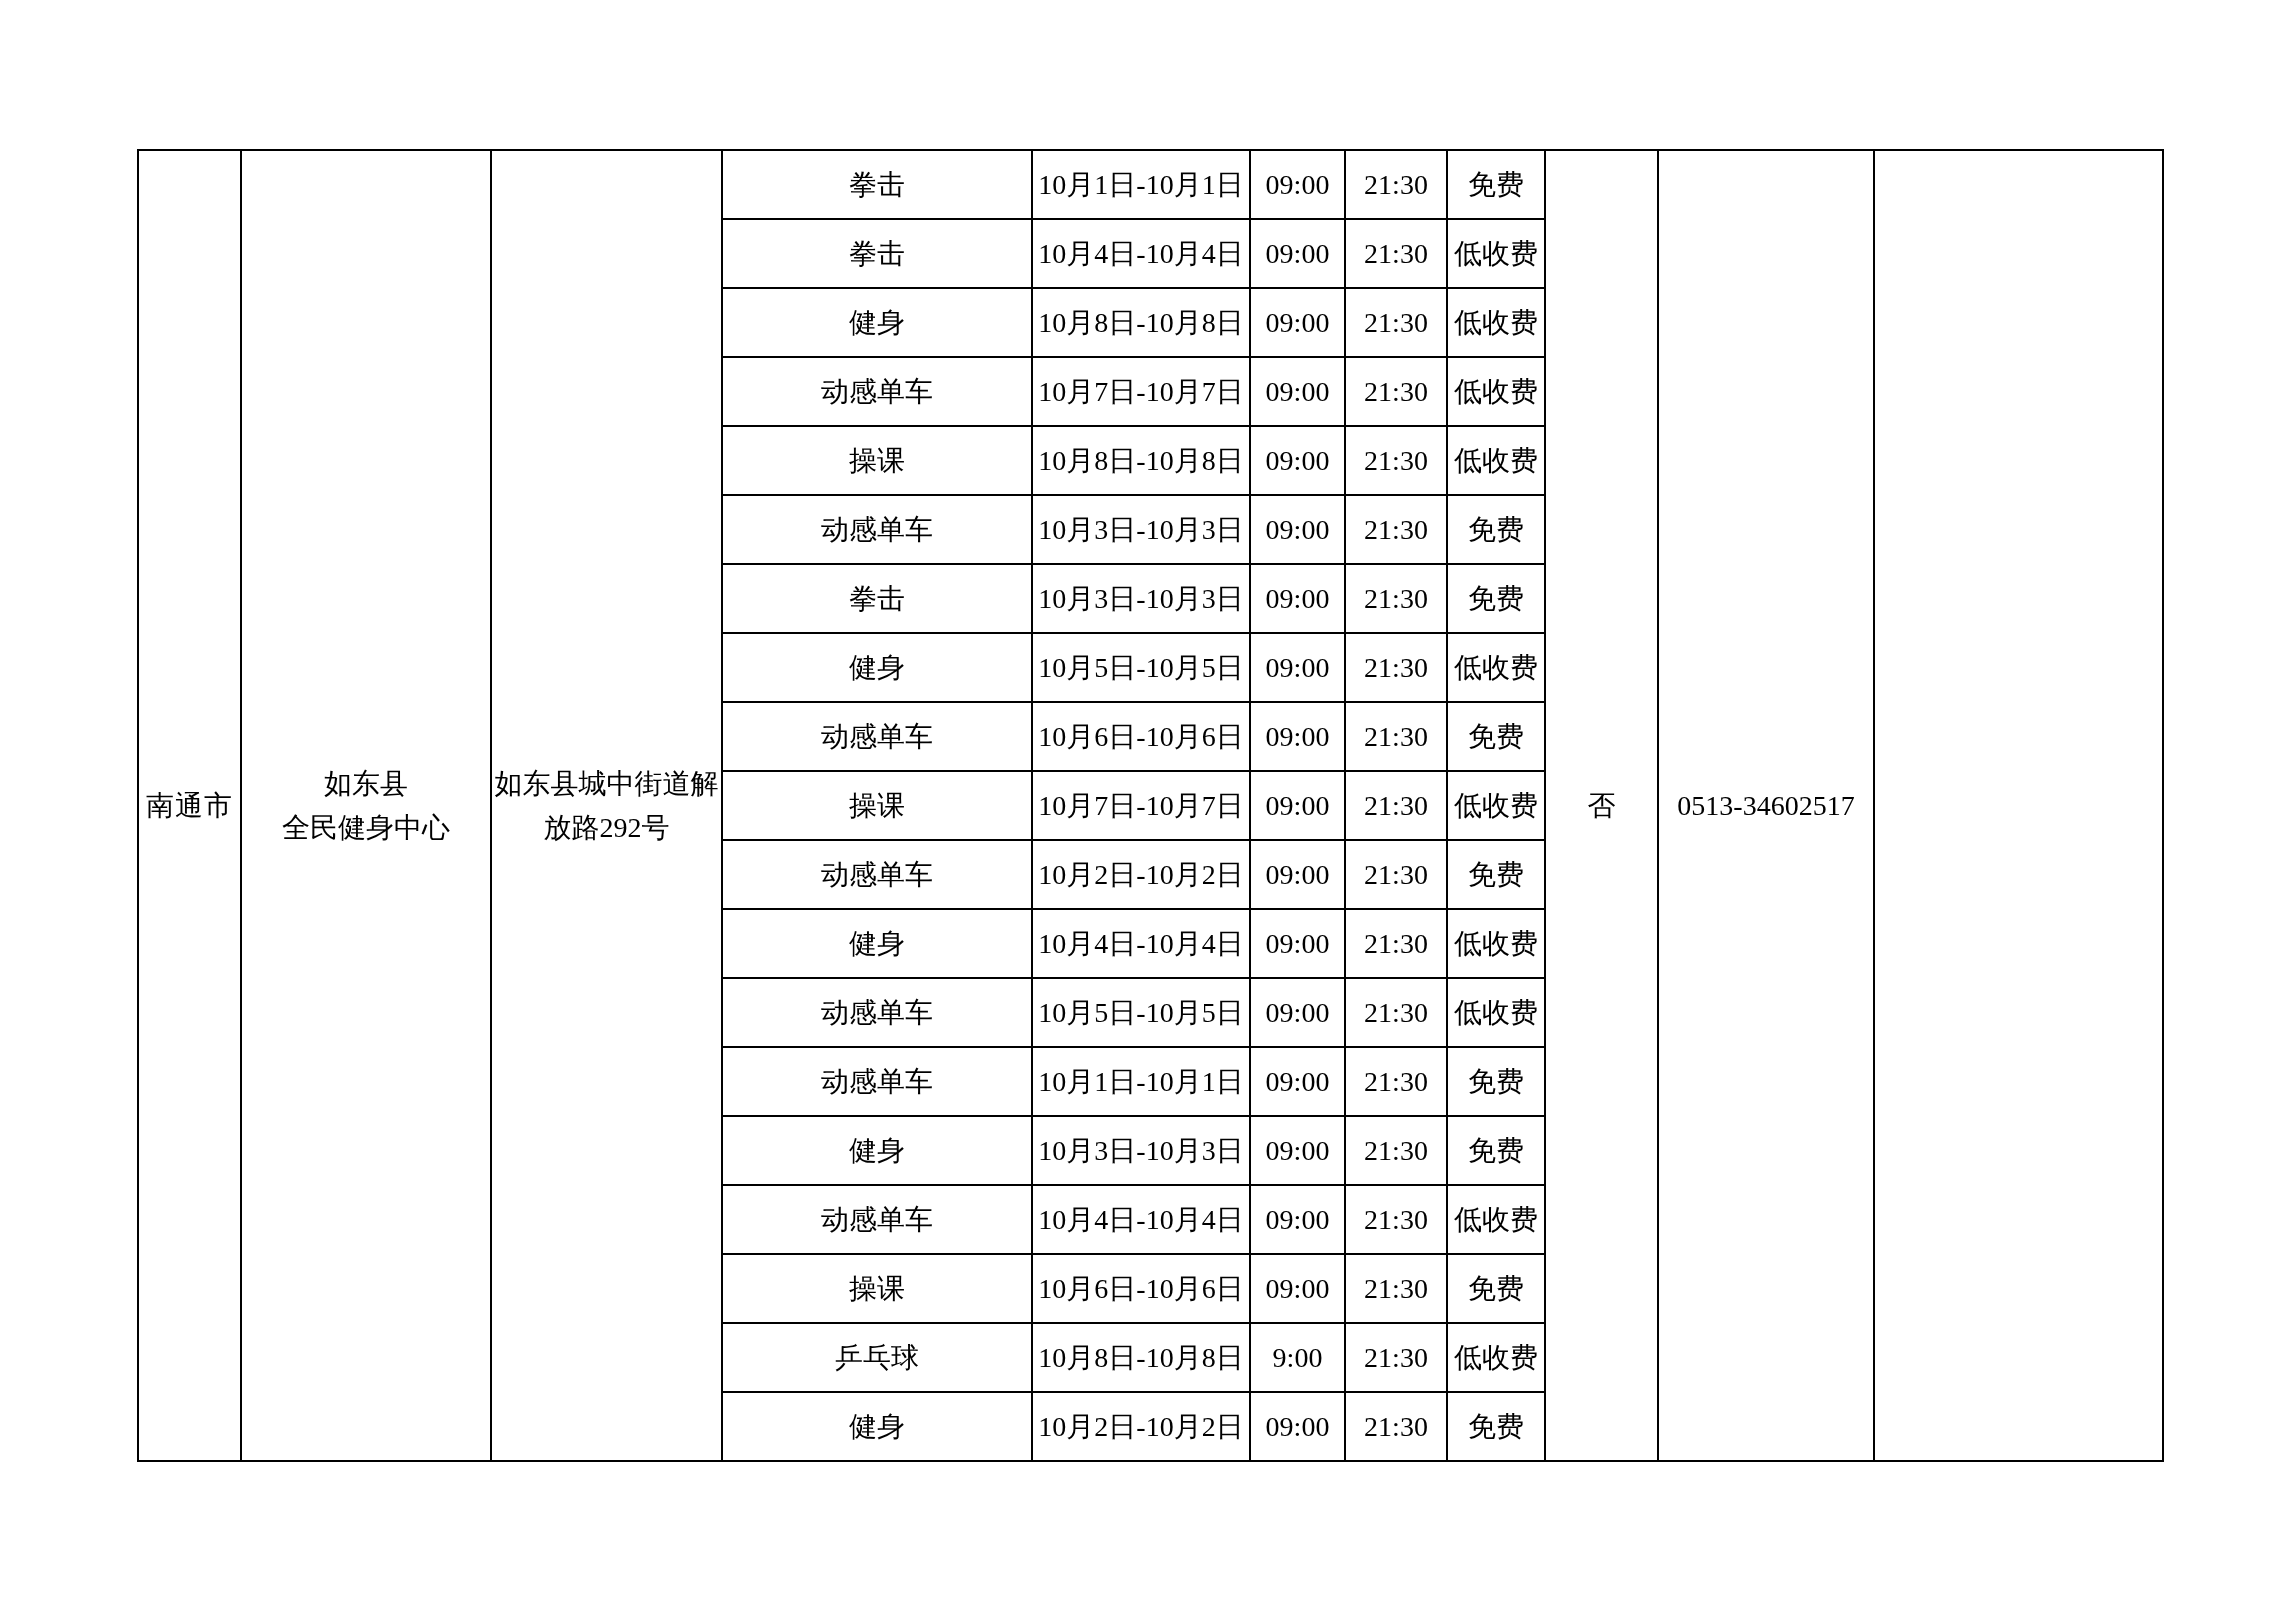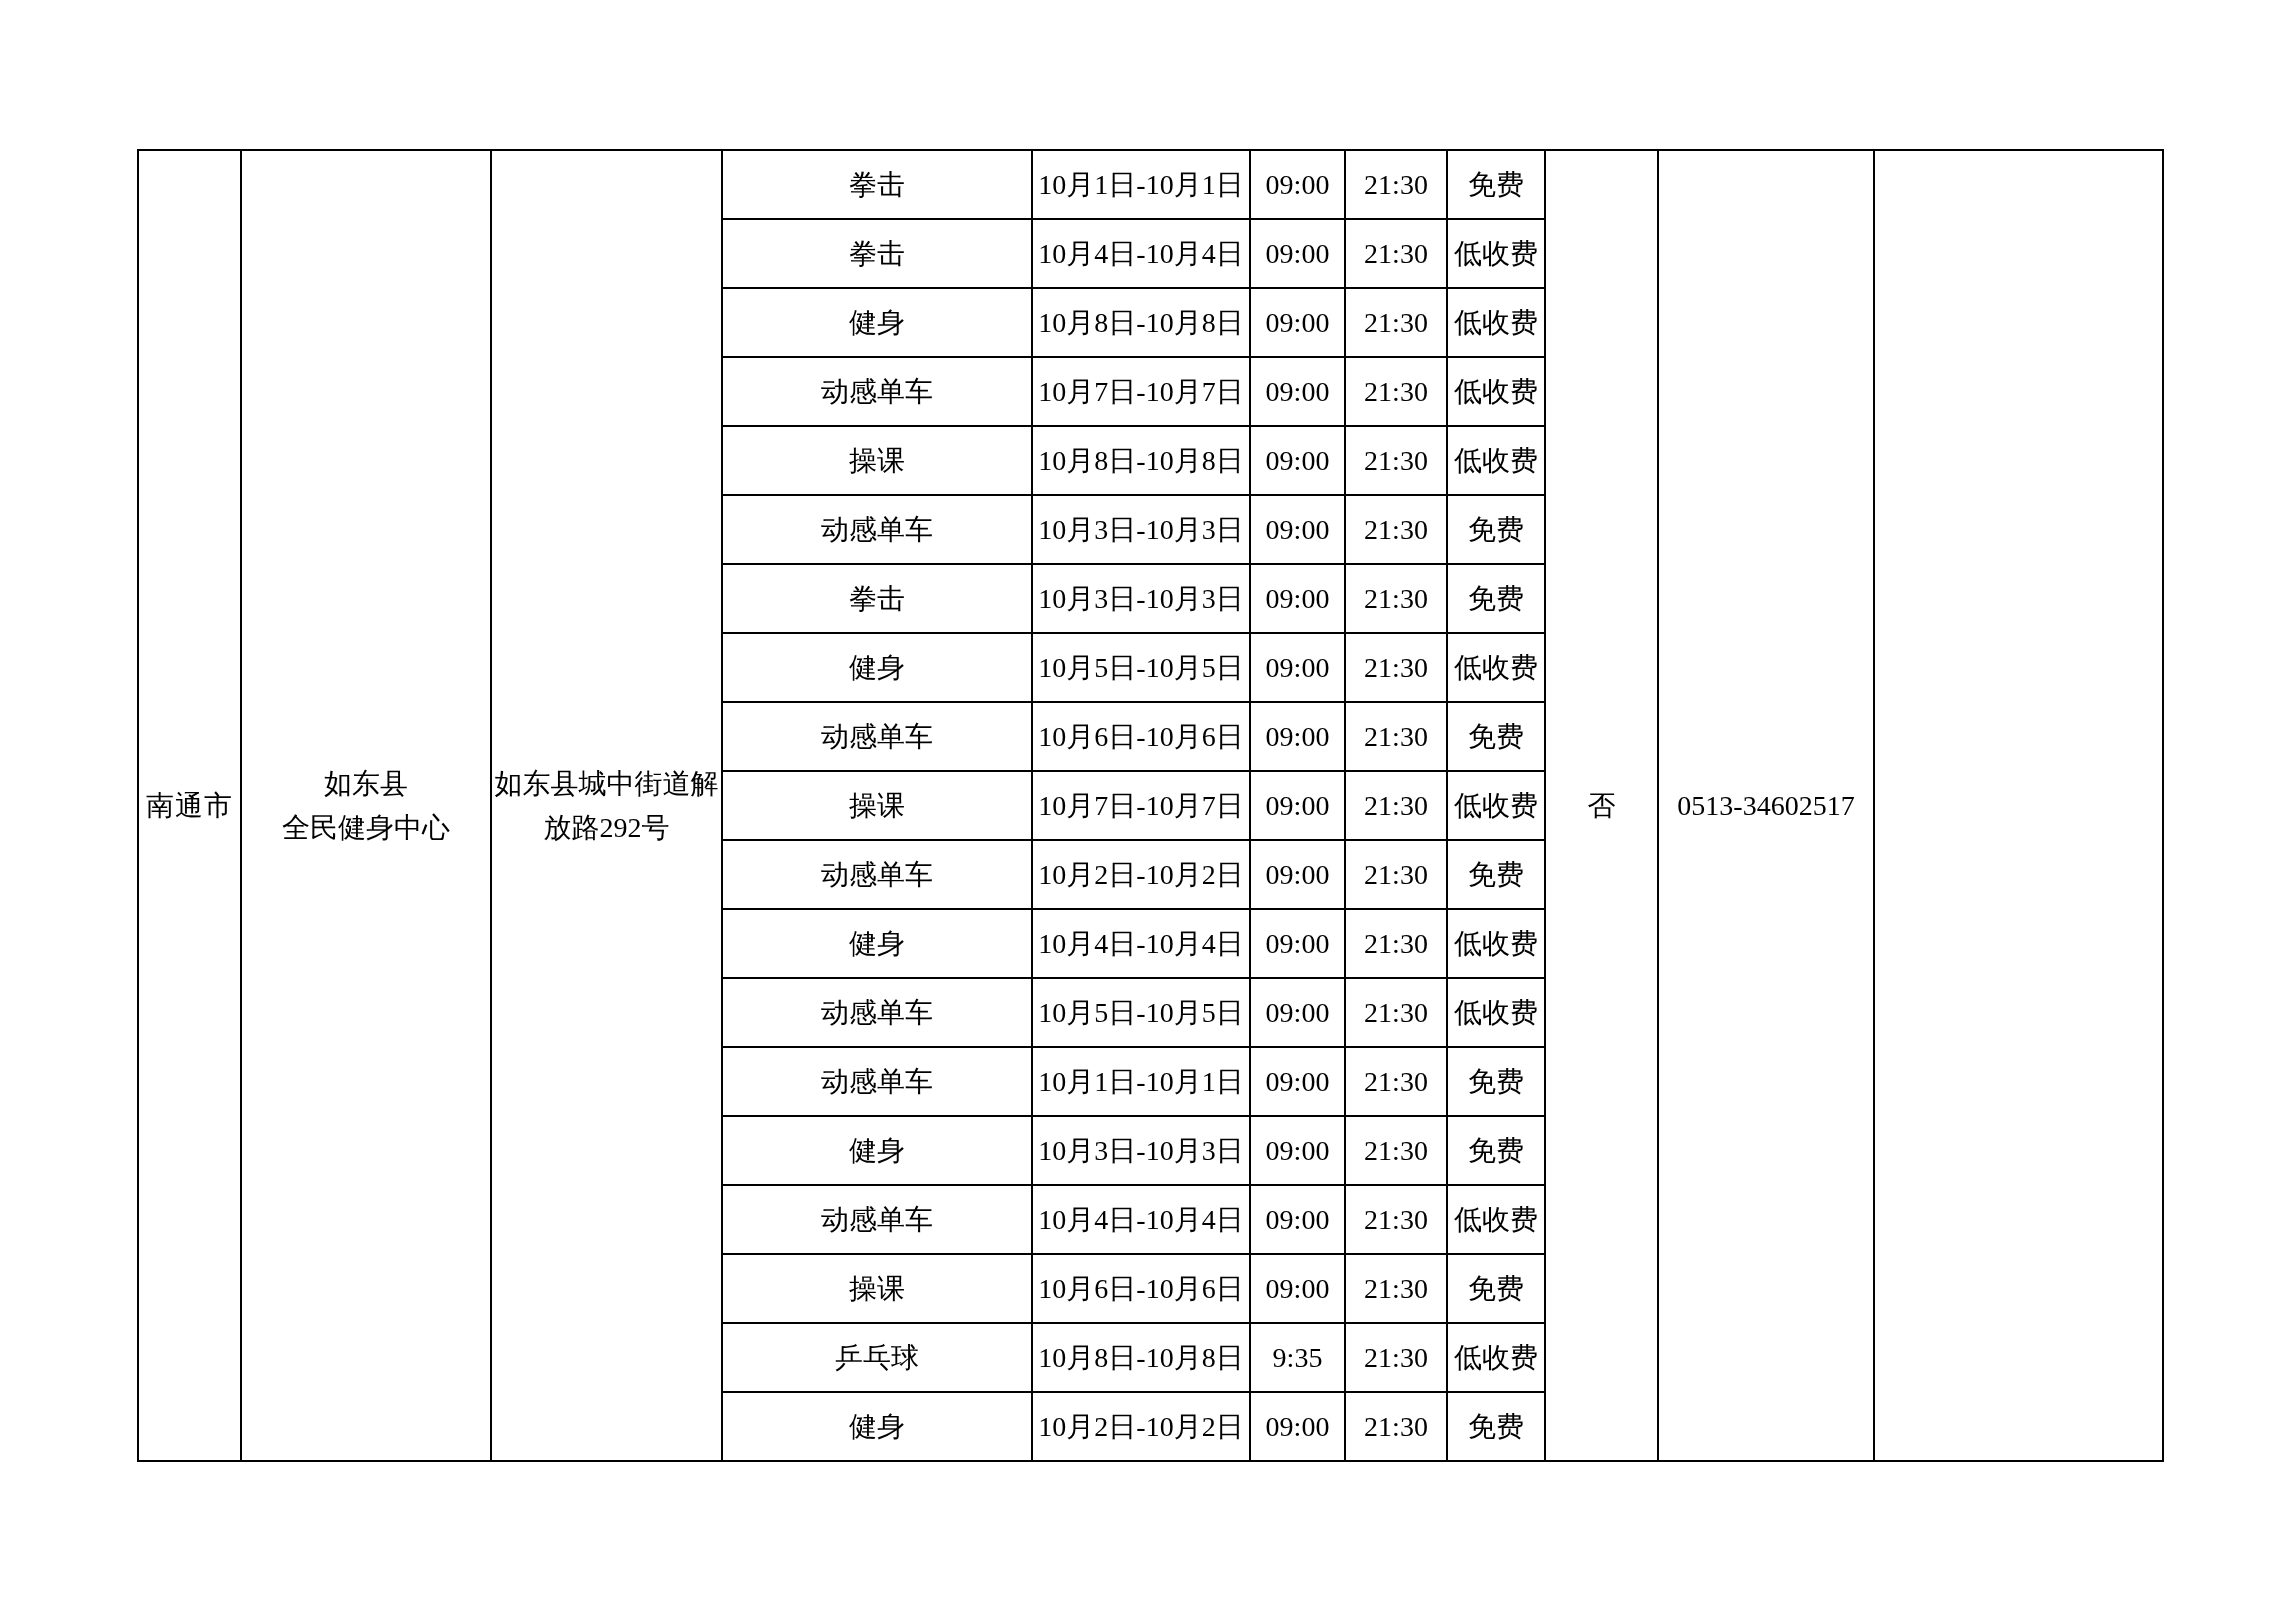--- a/index.html
+++ b/index.html
@@ -201,21 +201,21 @@
         <tr>
       <td class="cell-act">操课</td>
       <td class="cell-date">10月6日-10月6日</td>
       <td class="cell-time">09:00</td>
       <td class="cell-time">21:30</td>
       <td class="cell-fee">免费</td>
     </tr>
         <tr>
       <td class="cell-act">乒乓球</td>
       <td class="cell-date">10月8日-10月8日</td>
-      <td class="cell-time">9:35</td>
+      <td class="cell-time">9:00</td>
       <td class="cell-time">21:30</td>
       <td class="cell-fee">低收费</td>
     </tr>
         <tr>
       <td class="cell-act">健身</td>
       <td class="cell-date">10月2日-10月2日</td>
       <td class="cell-time">09:00</td>
       <td class="cell-time">21:30</td>
       <td class="cell-fee">免费</td>
     </tr>

